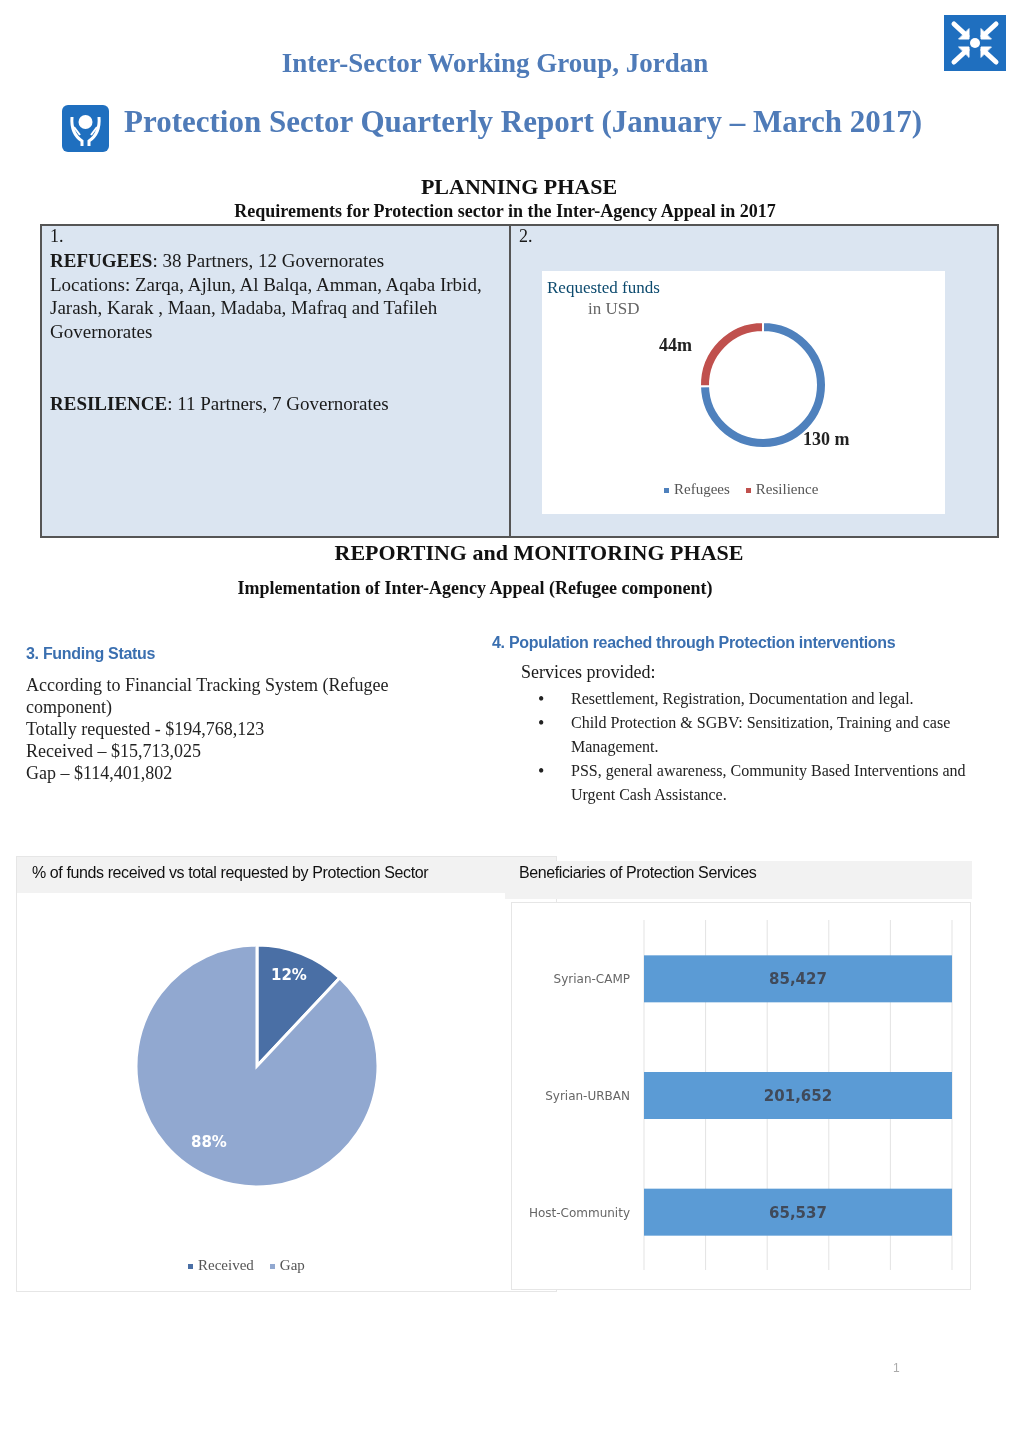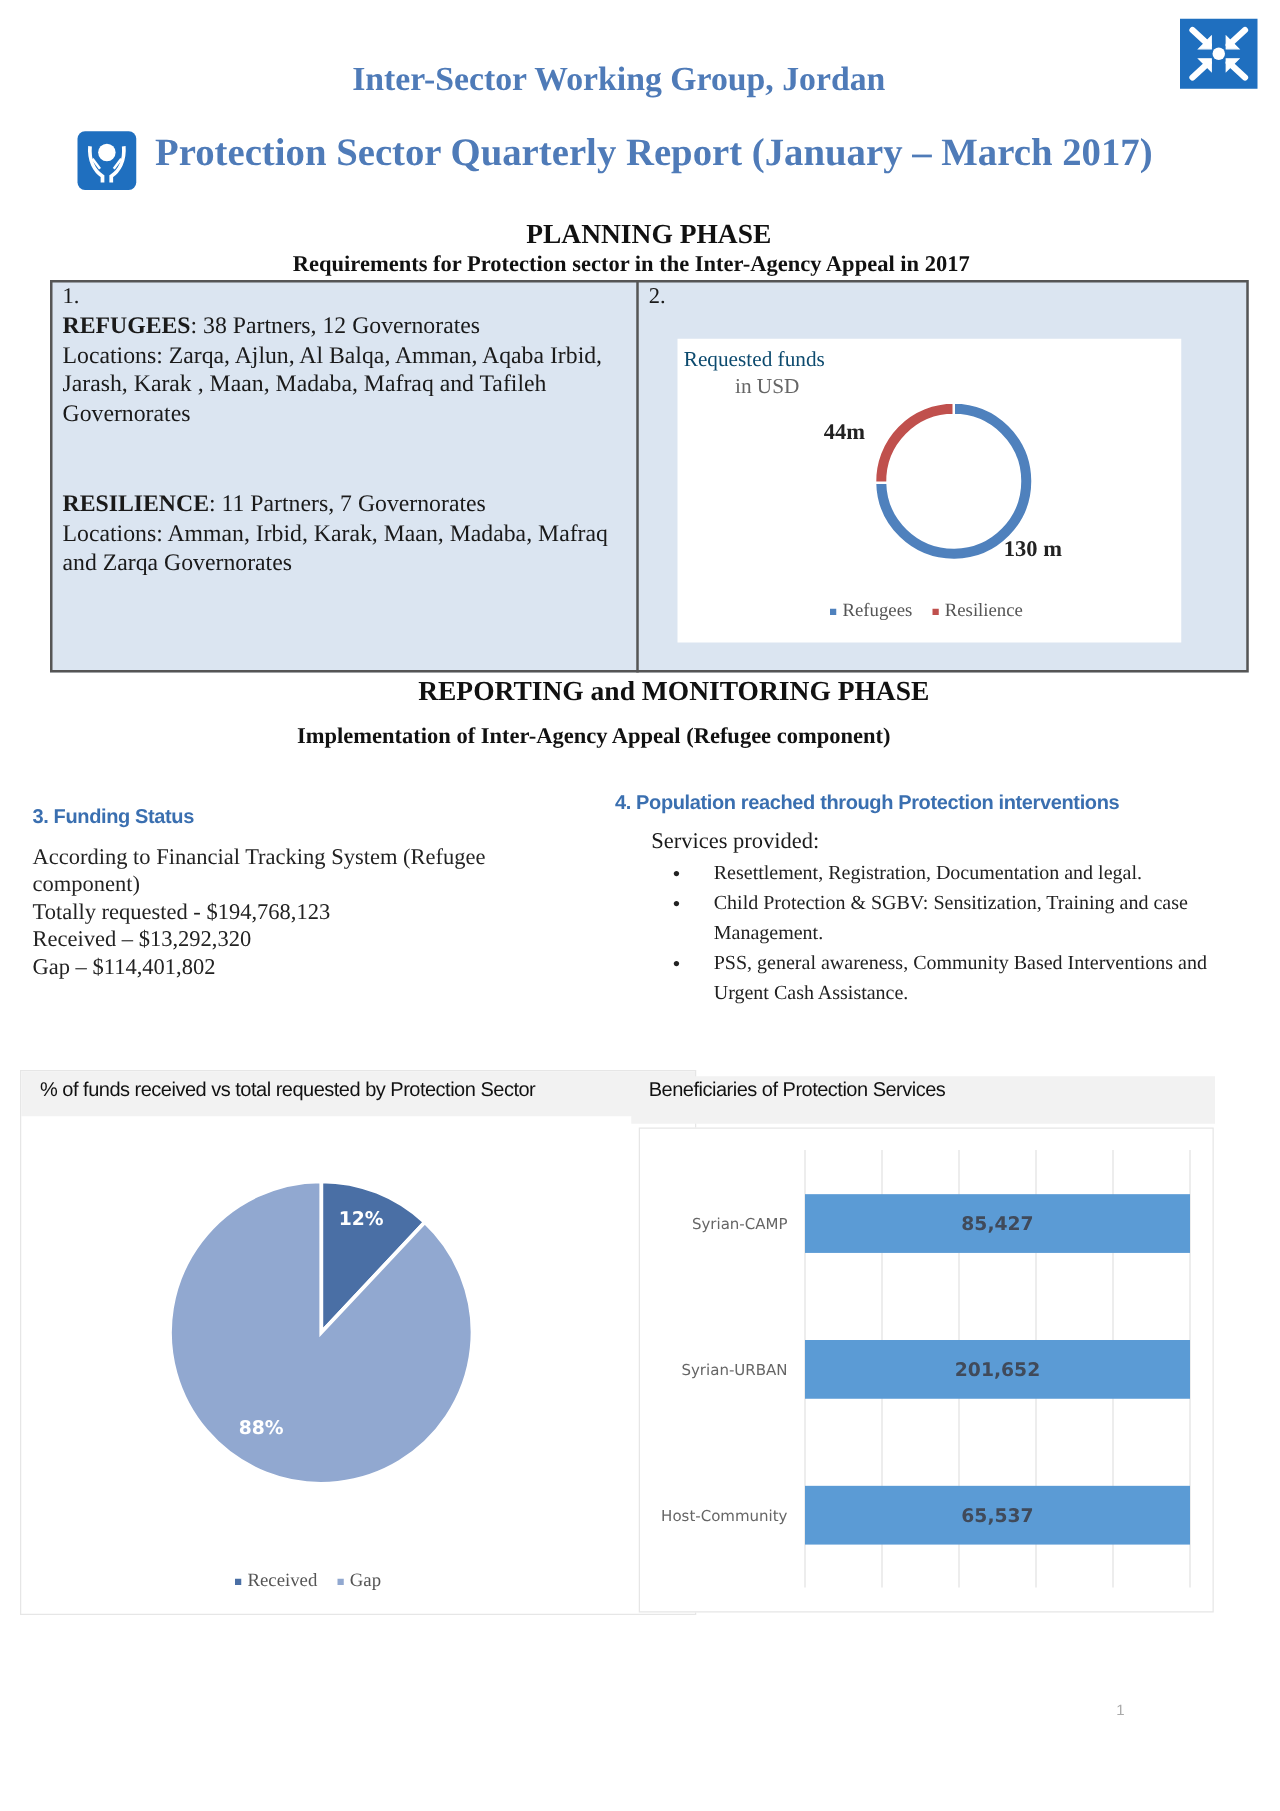--- a/index.html
+++ b/index.html
@@ -81,21 +81,20 @@
 <div class="abs plan-box"></div>
 <div class="abs plan-divider"></div>
 
 <div class="abs cell-num" style="left:50px; top:226px;">1.</div>
 <div class="abs plan-text" style="top:249px;">
   <b>REFUGEES</b><span>: 38 Partners, 12 Governorates</span><br>
   <span>Locations: Zarqa, Ajlun, Al Balqa, Amman, Aqaba Irbid, Jarash, Karak , Maan, Madaba, Mafraq and Tafileh Governorates</span>
 </div>
 <div class="abs plan-text" style="top:392px;">
   <b>RESILIENCE</b><span>: 11 Partners, 7 Governorates</span><br>
-  <span>Locations: Amman, Irbid, Karak, Maan, Madaba, Mafraq and Zarqa Governorates</span>
 </div>
 
 <div class="abs cell-num" style="left:519px; top:226px;">2.</div>
 
 <div class="abs donut-card"></div>
 <div class="abs donut-title">Requested funds</div>
 <div class="abs donut-title2">in USD</div>
 <svg class="abs donut-svg" id="donut-svg" viewBox="0 0 150 140">
     <path d="M73,7 A63,63 0 1 1 10.0102683344276,71.13741140278535 L20.008638440074016,70.95686991027974 A53,53 0 1 0 73,17 Z" fill="#4f81bd" stroke="#fff" stroke-width="2"></path>
     <path d="M10.0102683344276,71.13741140278535 A63,63 0 0 1 72.99999999999999,7 L72.99999999999999,17 A53,53 0 0 0 20.008638440074016,70.95686991027974 Z" fill="#c0504d" stroke="#fff" stroke-width="2"></path>
@@ -107,21 +106,21 @@
   <span><span class="sw" id="dsw1" style="background: rgb(192, 80, 77);"></span><span>Resilience</span></span>
 </div>
 
 <div class="abs phase-title" style="top:540px; left:20px;">REPORTING   and   MONITORING PHASE</div>
 <div class="abs phase-sub" style="top:578px; left:-30px;">Implementation of Inter-Agency   Appeal (Refugee component)</div>
 
 <div class="abs sec-head" style="left:26px; top:645px;">3. Funding Status</div>
 <div class="abs body-text" style="left:26px; top:674px; width:410px;">
   <div>According to Financial Tracking System (Refugee component)</div>
   <div>Totally requested -  $194,768,123</div>
-  <div>Received – $13,292,320</div>
+  <div>Received – $15,713,025</div>
   <div>Gap – $114,401,802</div>
 </div>
 
 <div class="abs sec-head" style="left:492px; top:634px;">4. Population reached through Protection interventions</div>
 <div class="abs svc-list">
   <div class="intro">Services provided:</div>
   <ul>
     <li>Resettlement, Registration, Documentation and legal.</li>
     <li>Child Protection &amp; SGBV: Sensitization, Training and case Management.</li>
     <li>PSS, general awareness, Community Based Interventions and Urgent Cash Assistance.</li>

